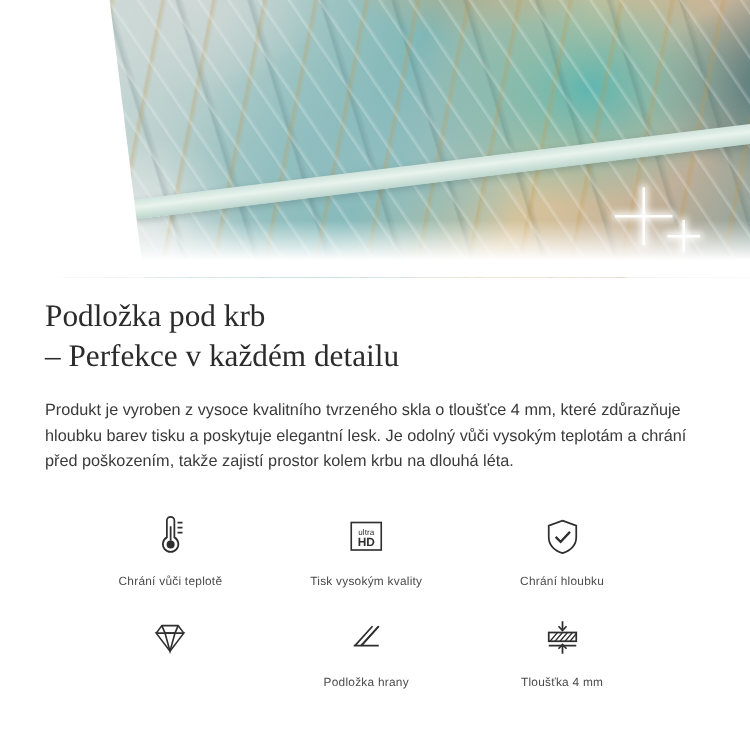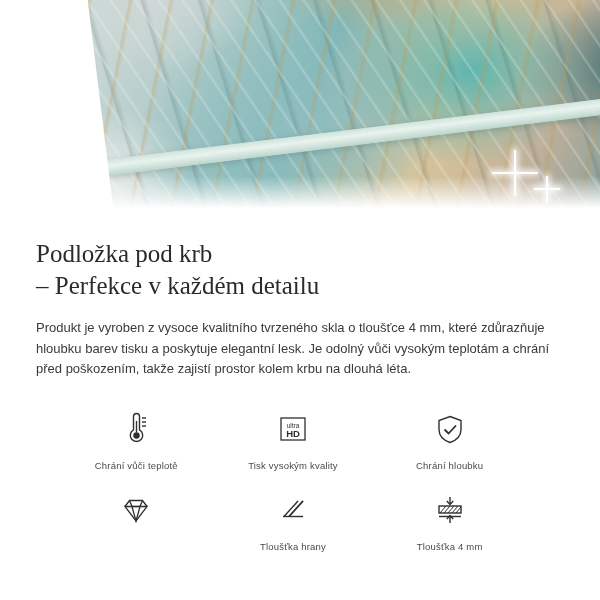--- a/index.html
+++ b/index.html
@@ -235,21 +235,21 @@
 
       <div class="feature">
         <div class="feature-icon">
           <svg width="42" height="42" viewBox="0 0 42 42" fill="none" stroke="#2f2f2f" stroke-width="1.4">
             <path d="M12 27.5L26 12"></path>
             <path d="M17 27.5L31 12"></path>
             <path d="M22 27.5L36 12" transform="translate(-5,0)"></path>
             <path d="M11 27.5h20"></path>
           </svg>
         </div>
-        <div class="feature-label">Tloušťka hrany</div>
+        <div class="feature-label">Podložka hrany</div>
       </div>
 
       <div class="feature">
         <div class="feature-icon">
           <svg width="42" height="42" viewBox="0 0 42 42" fill="none" stroke="#2f2f2f" stroke-width="1.4">
             <line x1="21" y1="8" x2="21" y2="15"></line>
             <path d="M17.8 12l3.2 3.4 3.2-3.4"></path>
             <rect x="10" y="17" width="22" height="7" fill="none"></rect>
             <path d="M11 24l6-7M15 24l6-7M19 24l6-7M23 24l6-7M27 24l5-6" stroke-width="1"></path>
             <line x1="10" y1="27.5" x2="32" y2="27.5"></line>

